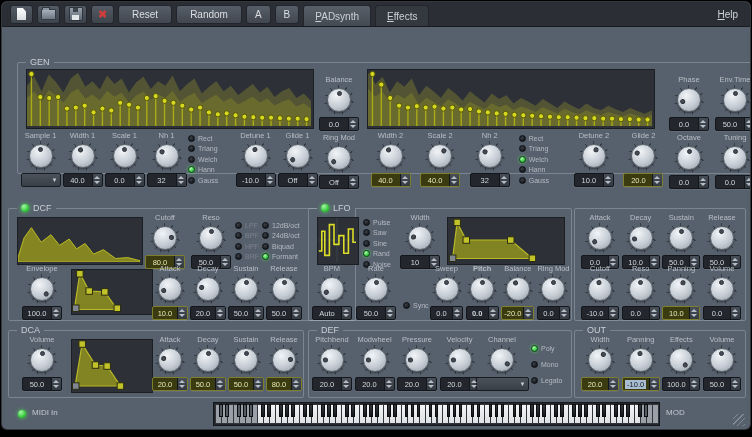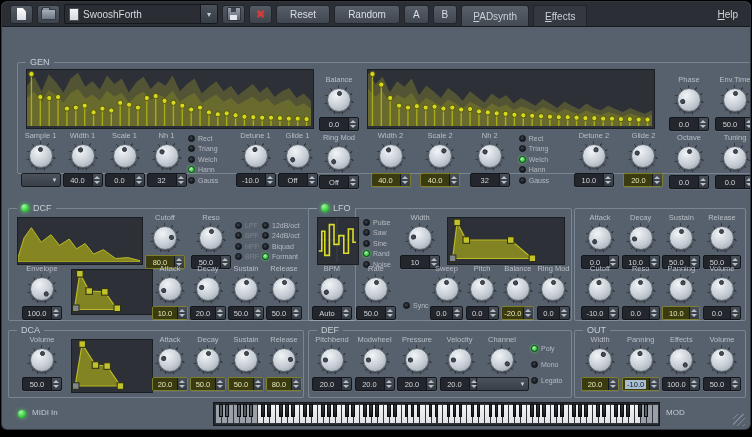--- a/index.html
+++ b/index.html
@@ -92,25 +92,20 @@
 <div class="win">
 
 
   <div class="toolbar">
     <button class="tbtn">
           <i class="ic-new"></i>
         </button>
     <button class="tbtn">
           <i class="ic-open"></i>
         </button>
-    <div class="combo">
-      <i class="ic-preset"></i>
-      <span class="cval">SwooshForth</span>
-      <span class="cdrop">▾</span>
-    </div>
     <button class="tbtn">
           <i class="ic-save"></i>
         </button>
     <button class="tbtn">
           <i class="ic-del">✖</i>
         </button>
     <button class="pbtn">Reset</button>
     <button class="pbtn">Random</button>
     <button class="pbtn sm">A</button>
     <button class="pbtn sm">B</button>
@@ -966,21 +961,21 @@
             <div class="spin" style="width: 33px;">
               <span class="sval">
                 <span>0.0</span>
               </span>
               <span class="sar">
                 <i class="u"></i>
                 <i class="d"></i>
               </span>
             </div>
           </div>
-          <div class="kcol" style="width: 35px;">
+          <div class="kcol" style="width: 35px; font-weight: bold;">
             <div class="klabel">Pitch</div>
             <div class="knob">
               <i class="ticks"></i>
               <i class="kface"></i>
               <div class="kptr" style="transform: rotate(0deg);">
                 <i class="kdot"></i>
               </div>
             </div>
             <div class="spin" style="width: 33px;">
               <span class="sval">

